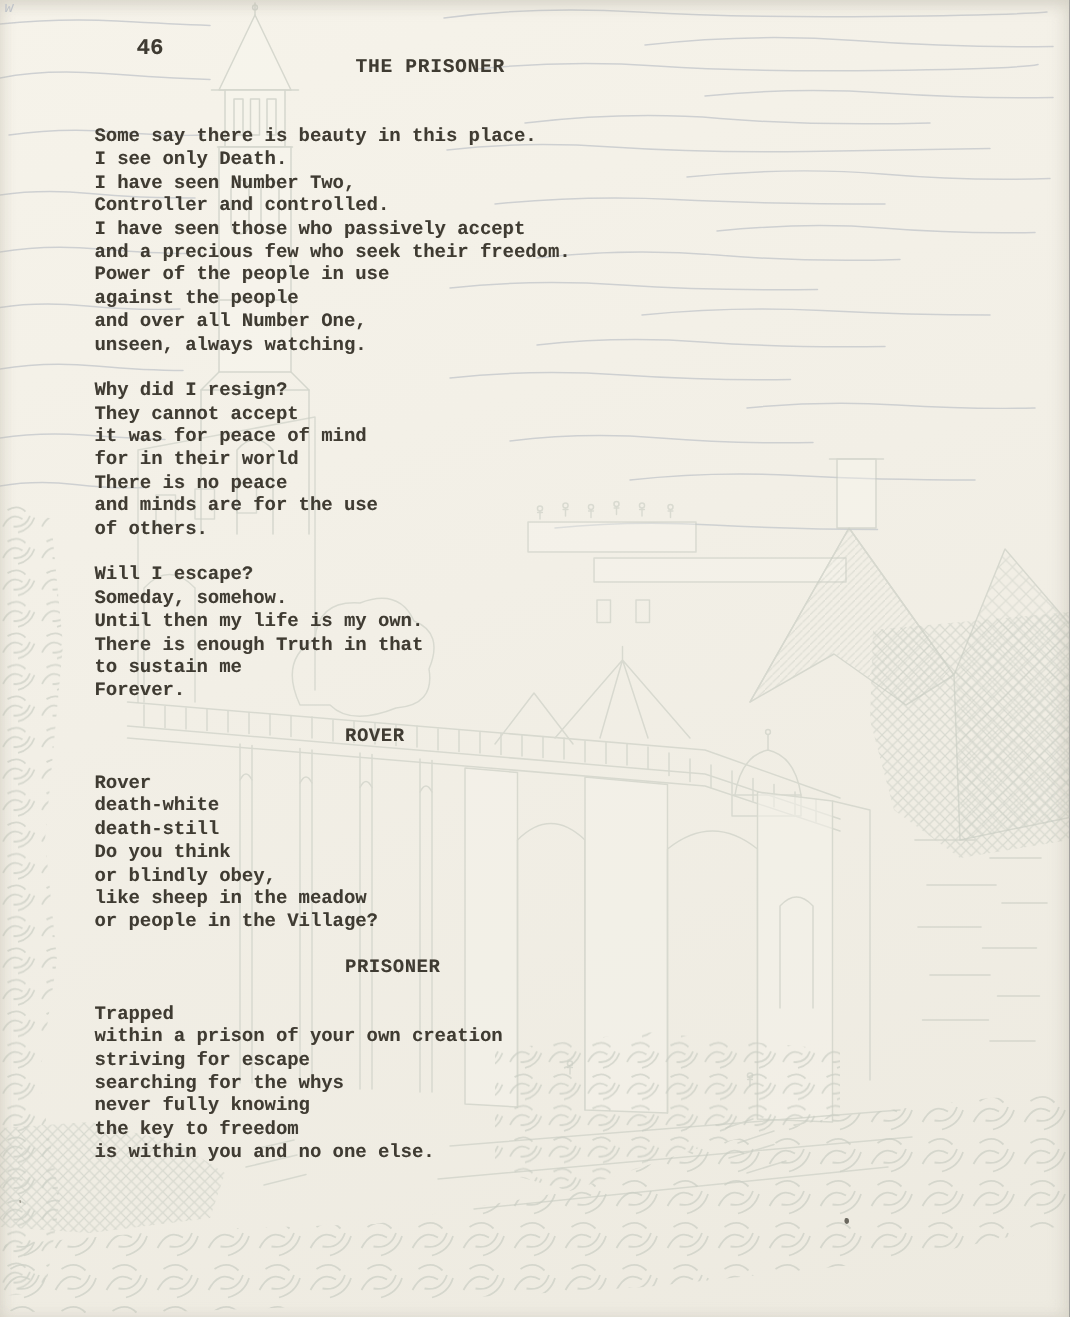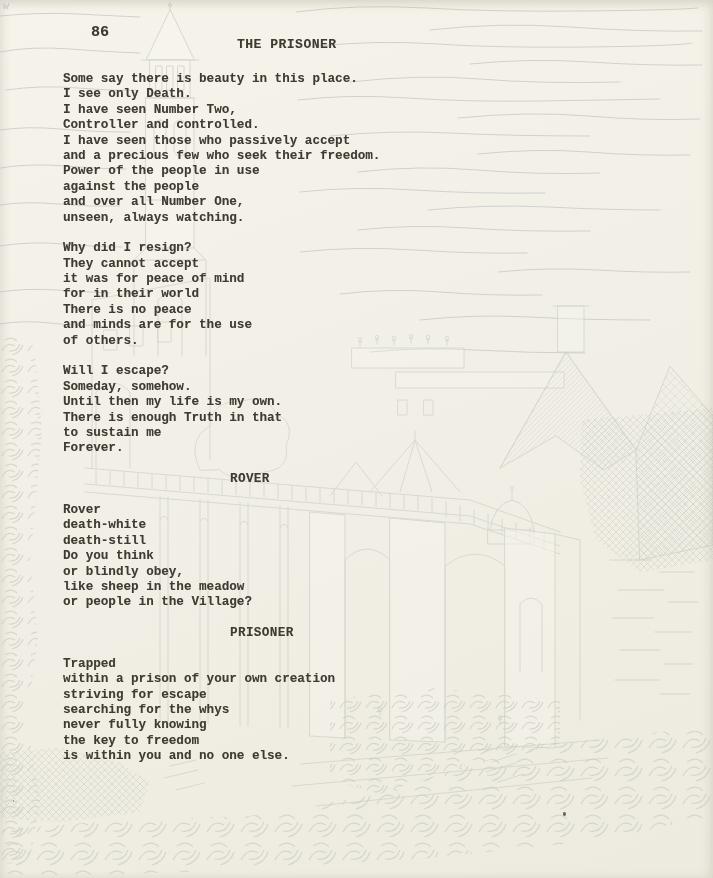--- a/index.html
+++ b/index.html
@@ -24,21 +24,21 @@
   .wv{stroke:var(--wave); opacity:.85;}
   .pp{stroke:var(--ill); opacity:.8; fill:none; stroke-width:1.2;}
   .ppf{stroke:var(--ill); opacity:.7; fill:none; stroke-width:.8;}
   .face{fill:rgba(248,246,238,.55);}
   .txt{position:absolute; left:0; top:0; width:100%; height:100%; z-index:2;}
   .corner-mark{position:absolute; left:3px; top:1px; font-size:10px; font-style:italic; color:#bfc3c9;}
   .page-number{position:absolute; left:91px; top:24px; font-size:15px; font-weight:700;
     text-shadow:.2px .3px 0 rgba(60,56,46,.35);}
   .page-title{position:absolute; left:237px; top:37px; font-size:13px; font-weight:700;
     letter-spacing:.5px; text-shadow:.2px .3px 0 rgba(60,56,46,.35);}
-  .poem-text{position:absolute; left:63px; top:72px; width:600px;
+  .poem-text{position:absolute; left:63px; top:84px; width:600px;
     font-size:12.6px; font-weight:700; line-height:15.4px; white-space:pre;
     text-shadow:.2px .3px 0 rgba(60,56,46,.33);}
   .stanza{margin:0 0 15.4px 0;}
   .poem-line{height:15.4px;}
   .poem-heading{margin:0 0 15.4px 0; padding-left:167px; height:15.4px; letter-spacing:.4px;}
   .speck{position:absolute; left:563px; top:812px; width:3px; height:4px; z-index:3;
     background:#6a675e; border-radius:40% 60% 50% 50%;
     box-shadow:-551px -13px 0 -1px #9b978c, -271px -596px 0 -1.5px #aaa69a;}
 </style>
 </head>
@@ -188,19 +188,19 @@
       </g>
       <polygon fill="url(#swirlS)" points="0,330 34,346 42,430 30,560 38,640 26,720 40,800 30,862 0,864"></polygon>
       <polygon fill="url(#cross)" points="0,752 60,748 118,762 150,782 140,812 60,822 0,818"></polygon>
       <polygon fill="url(#swirl)" points="0,830 120,820 250,816 380,794 470,764 560,744 660,732 713,730 713,816 600,840 430,858 230,870 80,876 0,874"></polygon>
       <polygon fill="url(#swirlS)" points="330,700 430,688 560,700 560,744 470,764 380,794 330,780"></polygon>
     </g>
   </svg>
 
   <div class="txt">
     <span class="corner-mark">w</span>
-    <span class="page-number">86</span>
+    <span class="page-number">46</span>
     <span class="page-title">THE PRISONER</span>
     <div class="poem-text"><div class="stanza"><div class="poem-line">Some say there is beauty in this place.</div><div class="poem-line">I see only Death.</div><div class="poem-line">I have seen Number Two,</div><div class="poem-line">Controller and controlled.</div><div class="poem-line">I have seen those who passively accept</div><div class="poem-line">and a precious few who seek their freedom.</div><div class="poem-line">Power of the people in use</div><div class="poem-line">against the people</div><div class="poem-line">and over all Number One,</div><div class="poem-line">unseen, always watching.</div></div><div class="stanza"><div class="poem-line">Why did I resign?</div><div class="poem-line">They cannot accept</div><div class="poem-line">it was for peace of mind</div><div class="poem-line">for in their world</div><div class="poem-line">There is no peace</div><div class="poem-line">and minds are for the use</div><div class="poem-line">of others.</div></div><div class="stanza"><div class="poem-line">Will I escape?</div><div class="poem-line">Someday, somehow.</div><div class="poem-line">Until then my life is my own.</div><div class="poem-line">There is enough Truth in that</div><div class="poem-line">to sustain me</div><div class="poem-line">Forever.</div></div><div class="poem-heading">ROVER</div><div class="stanza"><div class="poem-line">Rover</div><div class="poem-line">death-white</div><div class="poem-line">death-still</div><div class="poem-line">Do you think</div><div class="poem-line">or blindly obey,</div><div class="poem-line">like sheep in the meadow</div><div class="poem-line">or people in the Village?</div></div><div class="poem-heading">PRISONER</div><div class="stanza"><div class="poem-line">Trapped</div><div class="poem-line">within a prison of your own creation</div><div class="poem-line">striving for escape</div><div class="poem-line">searching for the whys</div><div class="poem-line">never fully knowing</div><div class="poem-line">the key to freedom</div><div class="poem-line">is within you and no one else.</div></div></div>
   </div>
 
   <div class="speck"></div>
 </div>
 
 </body></html>

